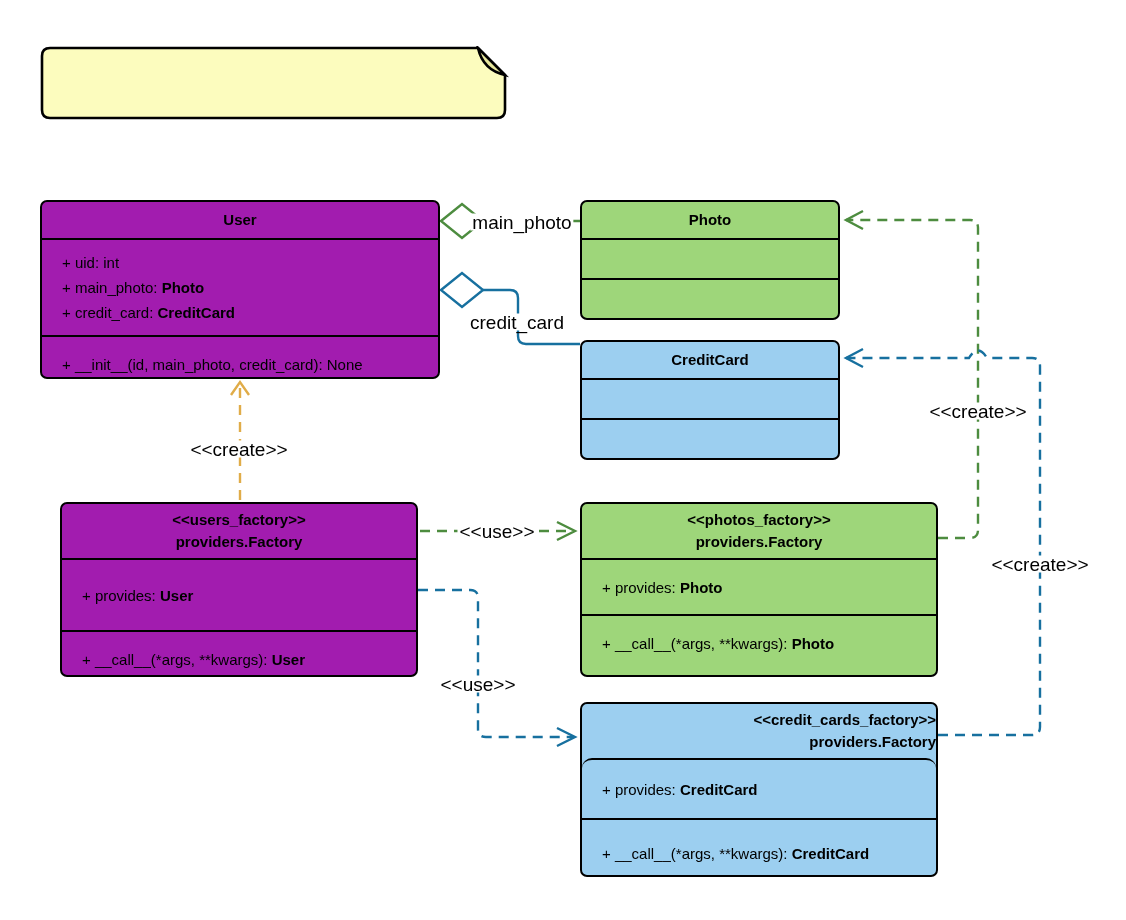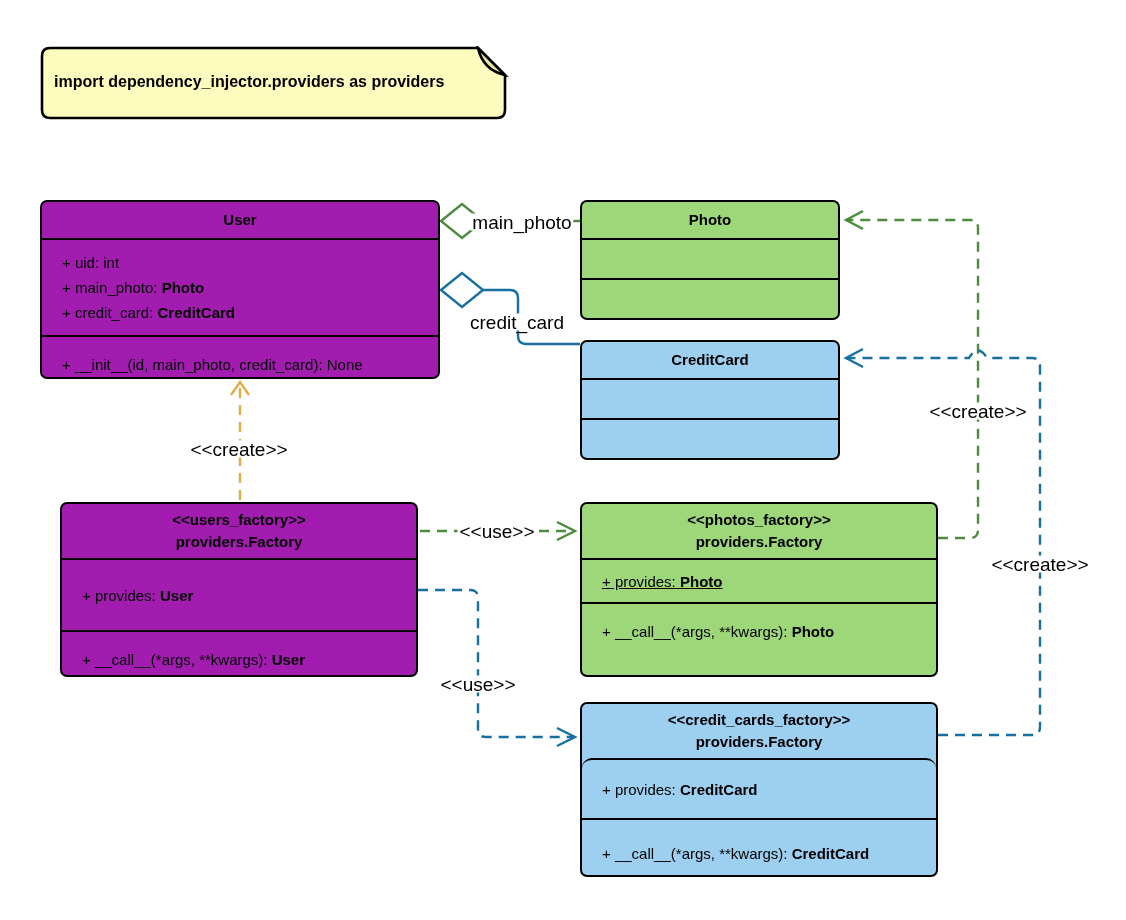--- a/index.html
+++ b/index.html
@@ -75,21 +75,20 @@
       <path d="M938,735 L1032,735 Q1040,735 1040,727 L1040,366 Q1040,358 1032,358 L987,358 Q978,343 969,358 L846,358" stroke-dasharray="10 7"></path>
       <path d="M863,349 L846,358 L863,367"></path>
     </g>
   </svg>
 
   <div class="note">
     <svg width="469" height="76">
       <path d="M10,2 L438,2 L465,29 L465,64 Q465,72 457,72 L10,72 Q2,72 2,64 L2,10 Q2,2 10,2 Z" fill="#FCFCBE" stroke="#000" stroke-width="2.6"></path>
       <path d="M438,2 Q443,24 465,29 L438,2 Z" fill="#E6E69C" stroke="#000" stroke-width="2.6"></path>
     </svg>
-    <div class="note-text">import dependency_injector.providers as providers</div>
   </div>
 
   <div class="uml-class yellow" style="left:40px;top:200px;width:400px;height:179px;">
     <div class="sec hdr" style="height:36px;">User</div>
     <div class="sec rows" style="height:97px;">
       <div class="row"><span>+ uid: int</span><b></b></div>
       <div class="row"><span>+ main_photo: </span><b>Photo</b></div>
       <div class="row"><span>+ credit_card: </span><b>CreditCard</b></div>
     </div>
     <div class="sec rows" style="height:42px;justify-content:flex-end;">
@@ -120,30 +119,30 @@
     <div class="sec rows" style="height:57px;">
       <div class="row"><span>+ __call__(*args, **kwargs): </span><b>User</b></div>
     </div>
   </div>
 
   <div class="uml-class green" style="left:580px;top:502px;width:358px;height:175px;">
     <div class="sec hdr" style="height:54px;">
       <div>&lt;&lt;photos_factory&gt;&gt;</div>
       <div>providers.Factory</div>
     </div>
-    <div class="sec rows" style="height:44px;text-decoration:underline;">
+    <div class="sec rows" style="height:56px;">
       <div class="row"><span>+ provides: </span><b>Photo</b></div>
     </div>
     <div class="sec rows" style="height:57px;">
       <div class="row"><span>+ __call__(*args, **kwargs): </span><b>Photo</b></div>
     </div>
   </div>
 
   <div class="uml-class blue" style="left:580px;top:702px;width:358px;height:175px;">
-    <div class="sec hdr" style="height:54px;">
+    <div class="sec hdr" style="height:54px;align-items:flex-end;">
       <div>&lt;&lt;credit_cards_factory&gt;&gt;</div>
       <div>providers.Factory</div>
     </div>
     <div class="sec rows" style="height:60px;border-radius:10px;">
       <div class="row"><span>+ provides: </span><b>CreditCard</b></div>
     </div>
     <div class="sec rows" style="height:69px;">
       <div class="row"><span>+ __call__(*args, **kwargs): </span><b>CreditCard</b></div>
     </div>
   </div>

